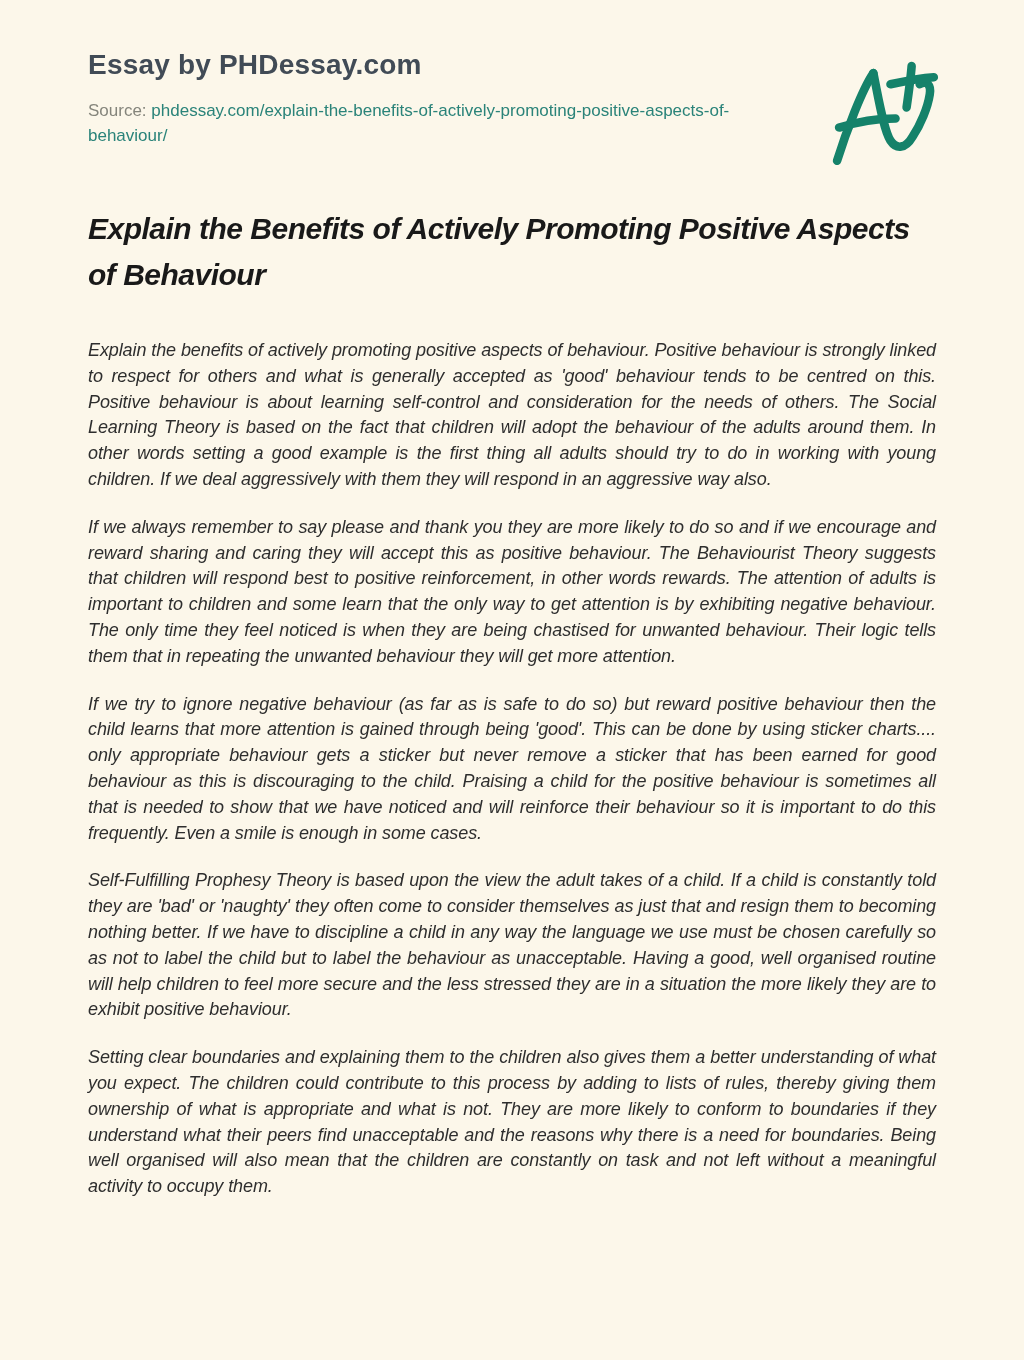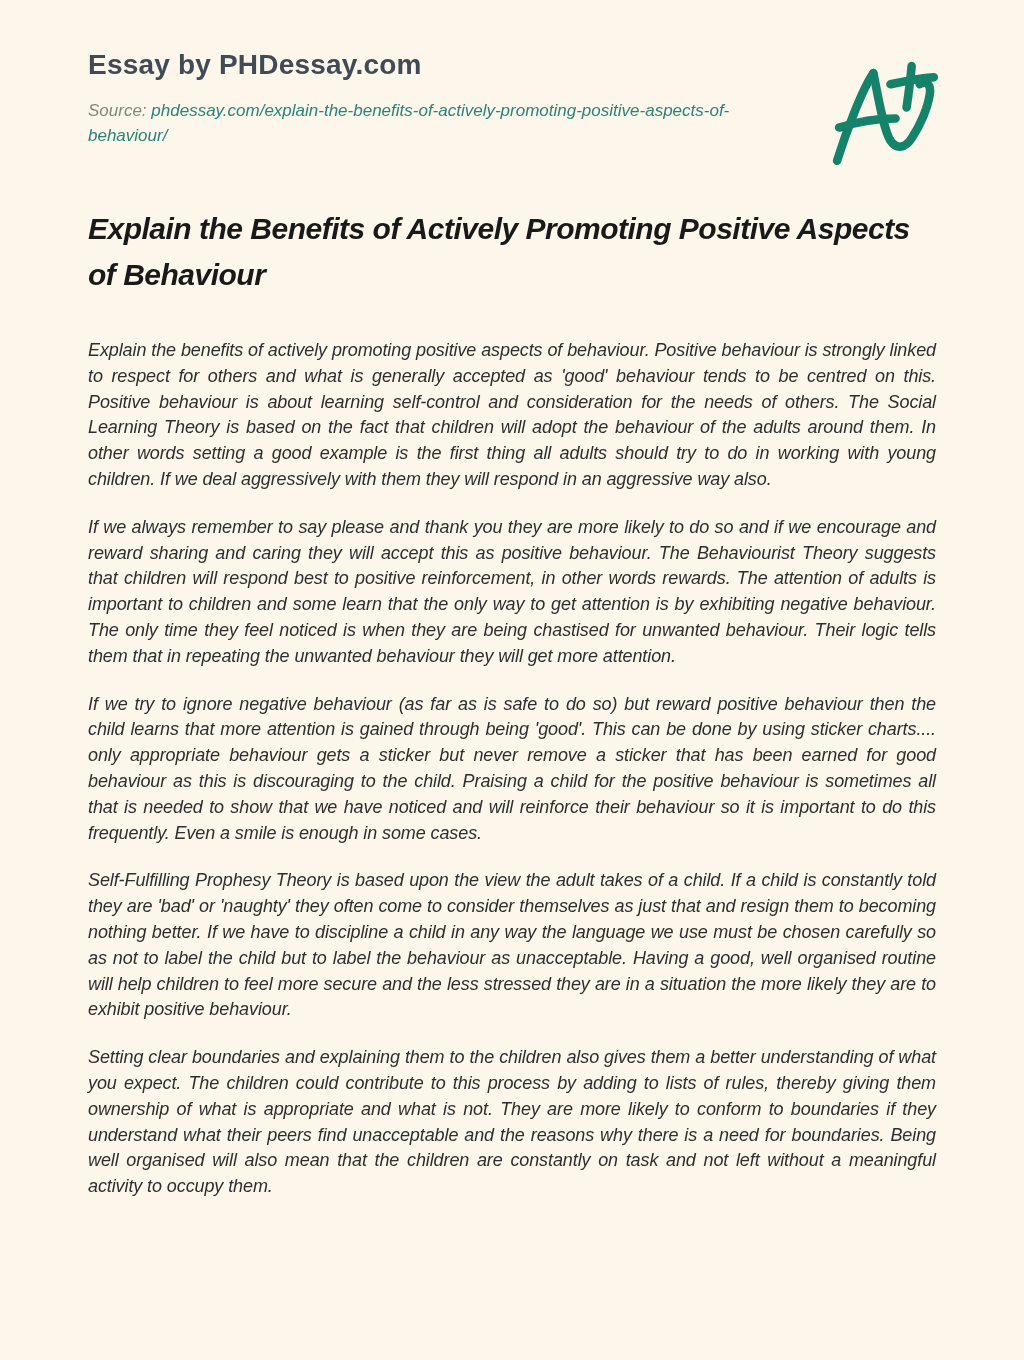--- a/index.html
+++ b/index.html
@@ -36,21 +36,20 @@
     font-weight: 700;
     letter-spacing: 0.2px;
     color: #414b56;
   }
   .source-line {
     margin: 16px 0 0 0;
     max-width: 650px;
     font-size: 17px;
     line-height: 25px;
     color: #85857c;
-    font-style: italic;
   }
   .source-url {
     color: #2a8379;
     text-decoration: none;
     cursor: pointer;
   }
   .logo {
     position: absolute;
     top: 60px;
     right: 62px;

